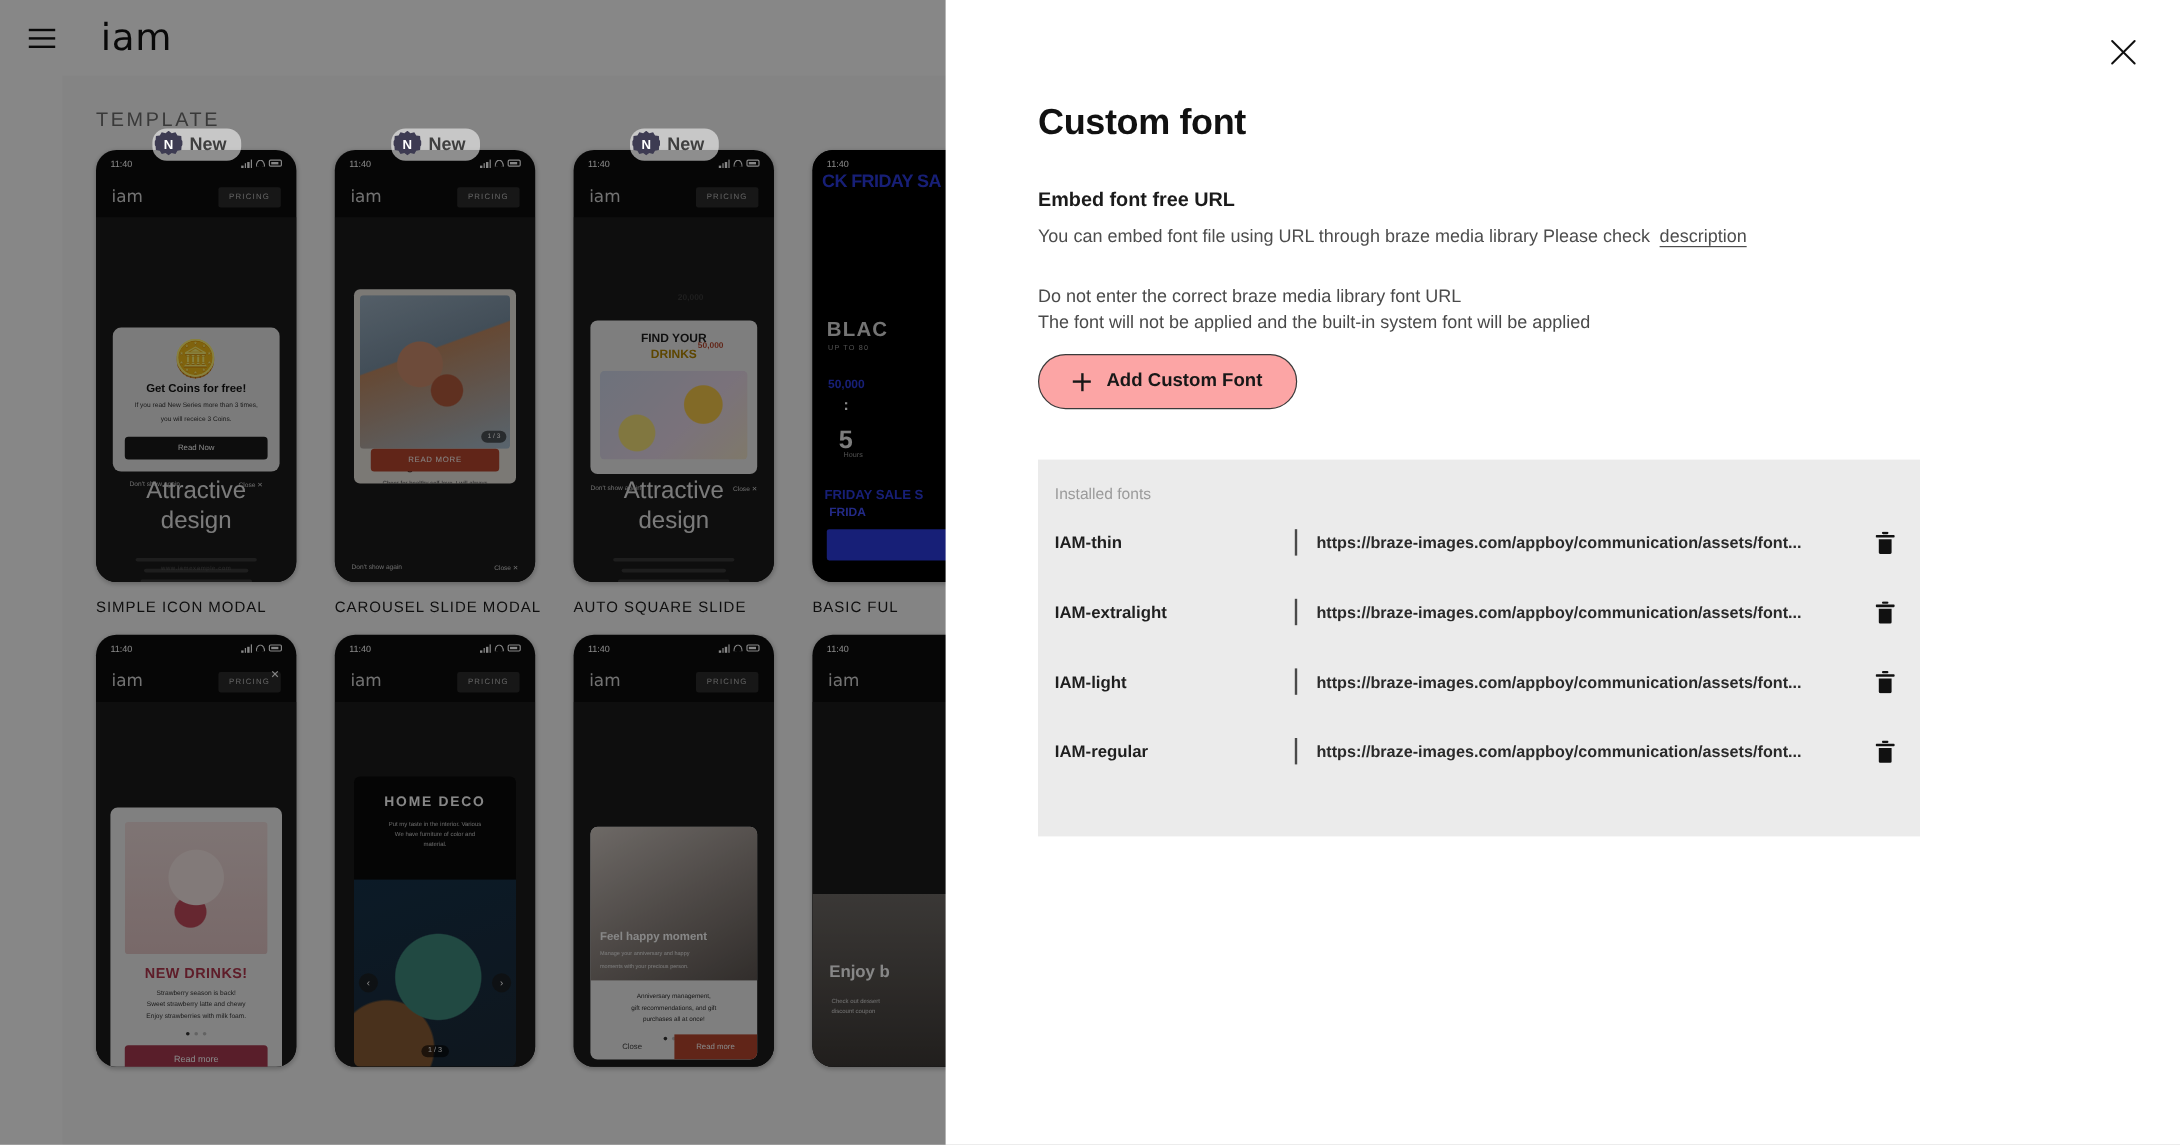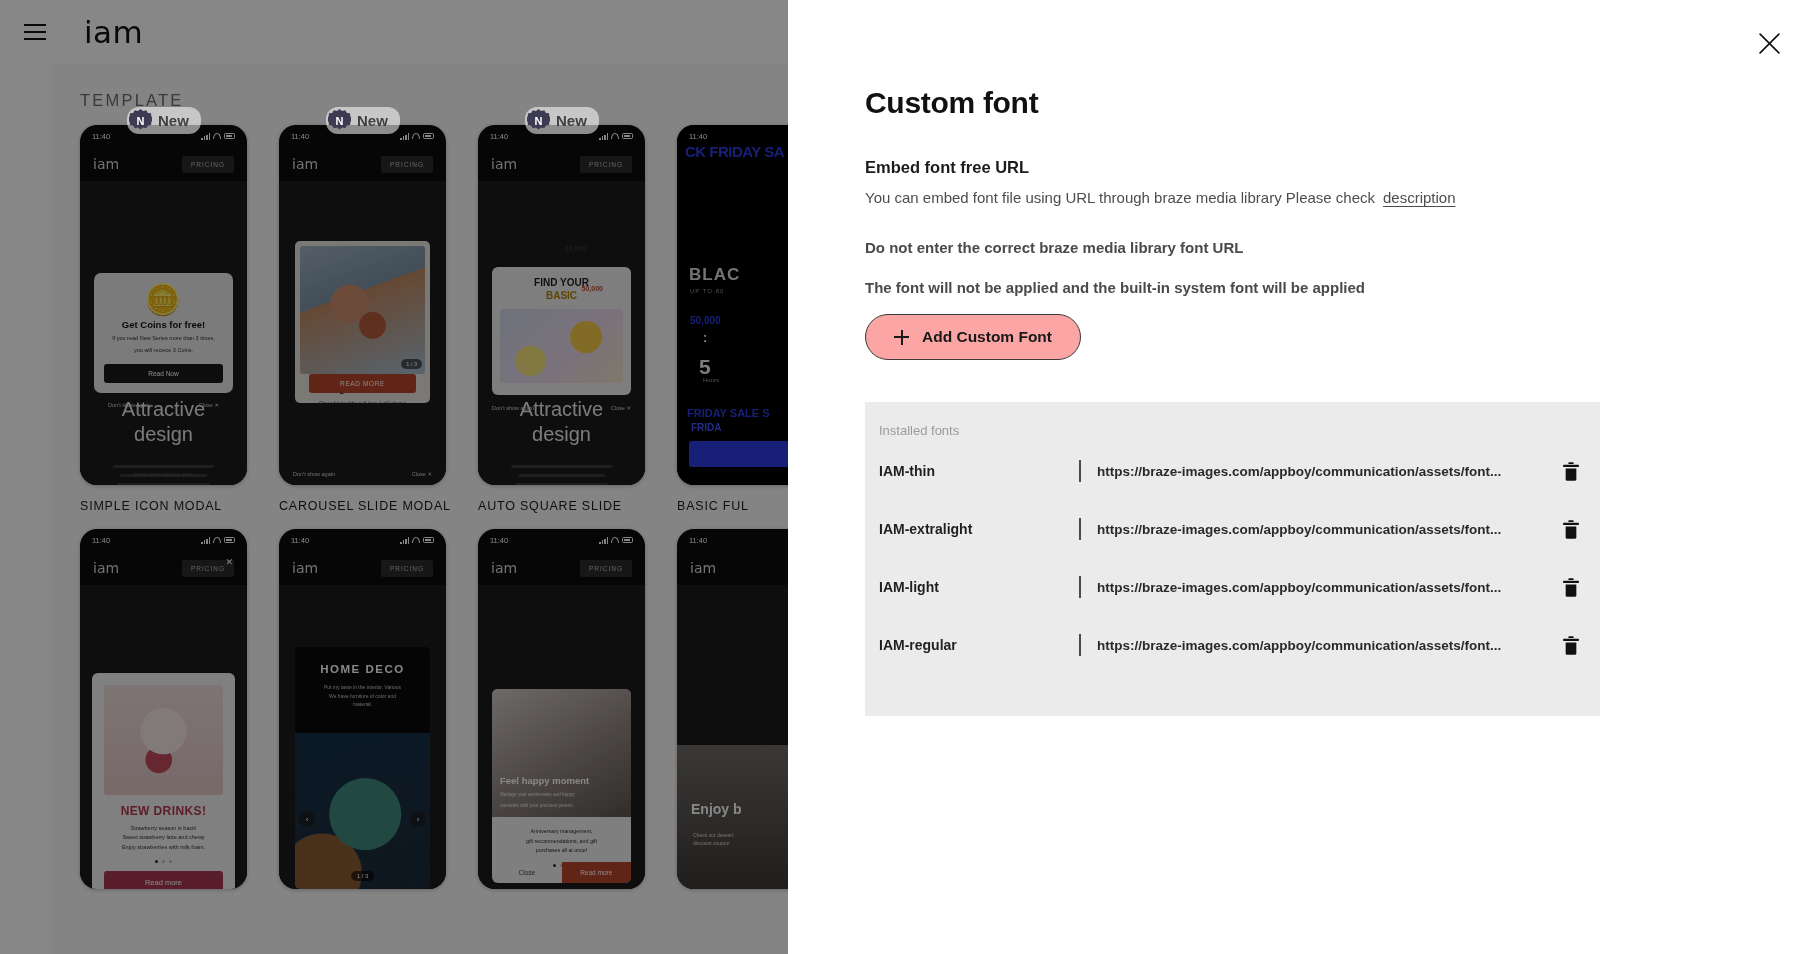--- a/index.html
+++ b/index.html
@@ -262,21 +262,21 @@
     margin-top: 38px; font-size: 16.5px; font-weight: bold; color: #1b1b1b;
   }
   #embed-desc {
     margin-top: 10px; font-size: 15px; color: #4d4d4d; line-height: 1.5;
   }
   #embed-desc a {
     color: #4d4d4d; text-decoration: underline; text-underline-offset: 2.5px;
     margin-left: 8px; cursor: pointer;
   }
   .warn-line {
-    font-size: 15px; font-weight: bold; color: #4a4a4a; line-height: 1.42; margin-top: 19px;
+    font-size: 15px; font-weight: normal; color: #4a4a4a; line-height: 1.42;
   }
   #warn-block { margin-top: 27px; }
 
   #add-font-btn {
     margin-top: 16px; display: inline-flex; align-items: center; gap: 13px;
     border: 1.4px solid #3a3a3a; border-radius: 26px;
     padding: 13px 28px; background: #fca5a5; cursor: pointer;
     font-size: 15.5px; font-weight: bold; color: #181818;
   }
   #add-font-btn .plus {
@@ -442,21 +442,21 @@
             </span>
           </div>
           <div class="phone-head">
             <span class="phone-logo">iam</span>
             <span class="pricing-chip">PRICING</span>
           </div>
           <div class="phone-body">
             <div class="sq-card">
               <div class="sq-title">
                 <span>FIND YOUR</span>
-                <em>BASIC</em>
+                <em>DRINKS</em>
               </div>
               <div class="sq-art"></div>
             </div>
             <div class="sq-n1">20,000</div>
             <div class="sq-n2">50,000</div>
             <div class="big-ghost">
               <div>Attractive</div>
               <div>design</div>
             </div>
             <div class="ghost-lines">

